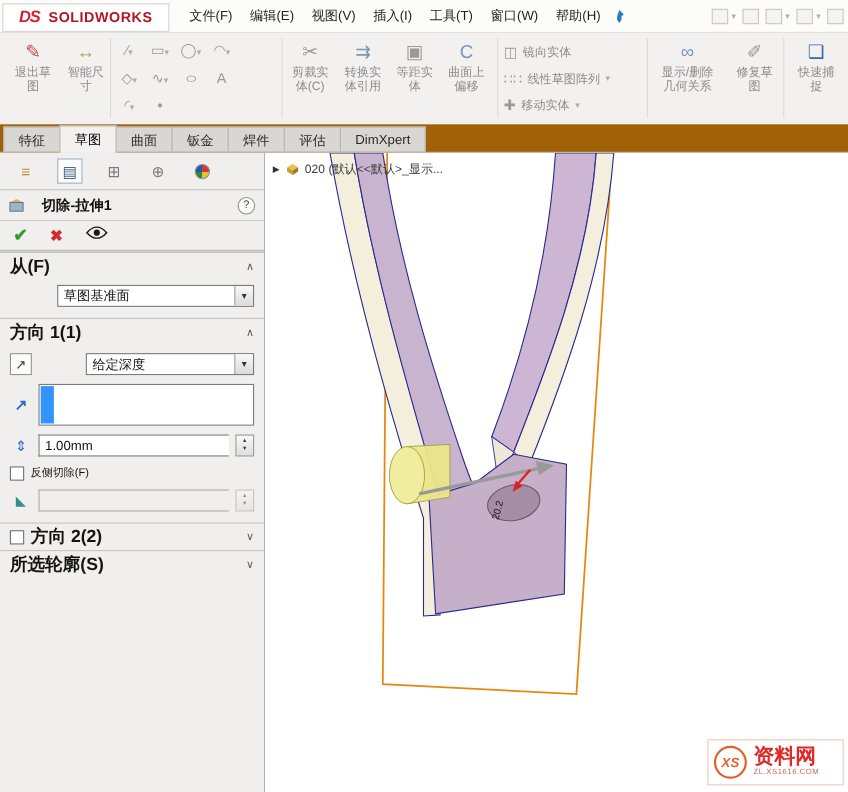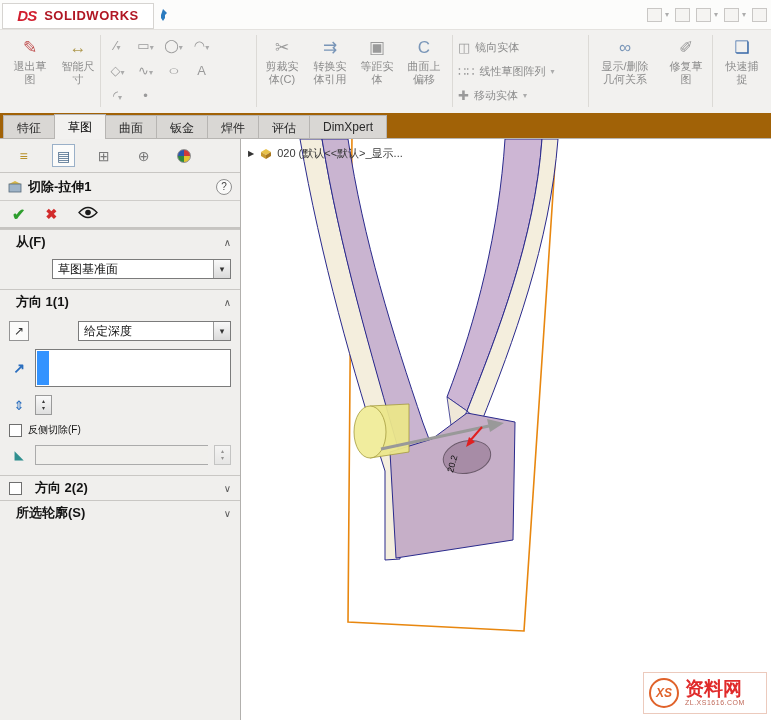--- a/index.html
+++ b/index.html
@@ -37,29 +37,29 @@
   .tabrow { position:absolute; left:0; top:113px; width:771px; height:26px; background:#a16207; border-bottom:1px solid #b7b5b2; display:flex; align-items:flex-end; padding-left:3px; }
   .tab { font-size:12px; color:#2a2a2a; height:23px; padding:4px 13px; background:#d9d7d4; border:1px solid #b7b5b2; border-bottom:none; margin-right:-1px; }
   .tab.active { background:#f2f1ef; height:25px; position:relative; margin-bottom:-1px; color:#000; }
 
   
   .left-panel { position:absolute; left:0; top:139px; width:241px; height:581px; background:#f0efed; border-right:1px solid #b2b0ad; }
   .pm-tabs { height:34px; border-bottom:1px solid #c8c6c3; display:flex; align-items:center; gap:17px; padding-left:12px; }
   .pm-tab { width:23px; height:23px; display:flex; align-items:center; justify-content:center; font-size:14px; color:#7a7a7a; }
   .pm-tab.sel { background:#fbfbfa; border:1px solid #9ab0c8; }
   .wheel { width:14px; height:14px; border-radius:50%; border:1px solid #909090; background:conic-gradient(#cf3a3a 0 25%, #e2c32e 25% 50%, #2f8a3e 50% 75%, #2d55ad 75% 100%); }
-  .pm-title { height:28px; display:flex; align-items:center; gap:6px; padding:0 8px; border-bottom:1px solid #cfcdca; }
+  .pm-title { height:28px; display:flex; align-items:center; gap:16px; padding:0 8px; border-bottom:1px solid #cfcdca; }
   .pm-title .t { font-size:13px; font-weight:bold; color:#0f0f0f; }
   .help-circle { margin-left:auto; width:16px; height:16px; border:1px solid #8f8f8f; border-radius:50%; font-size:10px; color:#444; display:flex; align-items:center; justify-content:center; background:#fafaf9; }
   .pm-actions { height:28px; display:flex; align-items:center; gap:20px; padding-left:12px; border-bottom:2px solid #c6c4c1; }
   .ok { color:#2e9e2e; font-size:16px; font-weight:bold; }
   .cancel { color:#d22b2b; font-size:14px; font-weight:bold; }
   .sec-h { height:25px; display:flex; align-items:center; gap:6px; padding:0 9px; border-top:1px solid #c9c7c4; background:#f0efed; }
   .sec-h:first-of-type { border-top:none; }
-  .sec-h .lbl { font-size:13px; font-weight:bold; color:#141414;margin-left:7px; }
+  .sec-h .lbl { font-size:16px; font-weight:bold; color:#141414; }
   .sec-h .chev { margin-left:auto; color:#5a5a5a; font-size:10px; }
   .sec-b { padding:5px 9px 10px; }
   .dropdown { height:20px; background:#fff; border:1px solid #7b7b7b; display:flex; align-items:center; font-size:12px; color:#111; padding-left:5px; position:relative; flex:1;margin-left:43px; }
   .dropdown .dbtn { position:absolute; right:0; top:0; width:17px; height:18px; background:linear-gradient(#f9f9f9,#dadada); border-left:1px solid #9a9a9a; text-align:center; font-size:9px; line-height:18px; color:#333; }
   .irow { display:flex; align-items:center; gap:6px; margin-top:8px; }
   .mini-ico { width:20px; text-align:center; flex:0 0 20px; }
   .boxed { height:20px; line-height:18px; border:1px solid #949494; background:#fbfbfa; color:#333; font-size:12px; }
   .blue-arrow { color:#2a6ebf; font-size:14px; font-weight:bold; }
   .depth-ico { color:#2a6ebf; font-size:13px; }
   .draft-ico { color:#2f8f8f; font-size:12px; }
@@ -91,20 +91,29 @@
 </head>
 <body>
 
 <div id="app">
 
   <div class="menubar">
     <div class="logo">
       <span class="logo-ds">DS</span>
       <span class="logo-text">SOLIDWORKS</span>
     </div>
+    <div class="menus">
+      <span class="menu-item">文件(F)</span>
+      <span class="menu-item">编辑(E)</span>
+      <span class="menu-item">视图(V)</span>
+      <span class="menu-item">插入(I)</span>
+      <span class="menu-item">工具(T)</span>
+      <span class="menu-item">窗口(W)</span>
+      <span class="menu-item">帮助(H)</span>
+    </div>
     <span class="pin">
       <svg width="13" height="14">
           <path d="M7,1 L11,5 L9,7 L9,10 L7,13 L5,10 L5,7 Z" fill="#2b7bbf"></path>
         </svg>
     </span>
     <div class="quick-icons">
       <span class="qi"></span>
         <span class="qi-dd">▾</span>
       <span class="qi"></span>
       <span class="qi"></span>
@@ -262,20 +271,23 @@
         </div>
       </div>
       <div class="irow">
         <span class="mini-ico blue-arrow">↗</span>
         <div class="sel-box">
           <div class="hl"></div>
         </div>
       </div>
       <div class="irow">
         <span class="mini-ico depth-ico">⇕</span>
+        <div class="text-input">
+            <span>1.00mm</span>
+          </div>
         <div class="spinner">
           <span>▴</span>
           <span>▾</span>
         </div>
       </div>
       <div class="cb-row">
         <span class="cb"></span>
         <span>反侧切除(F)</span>
       </div>
       <div class="irow">

